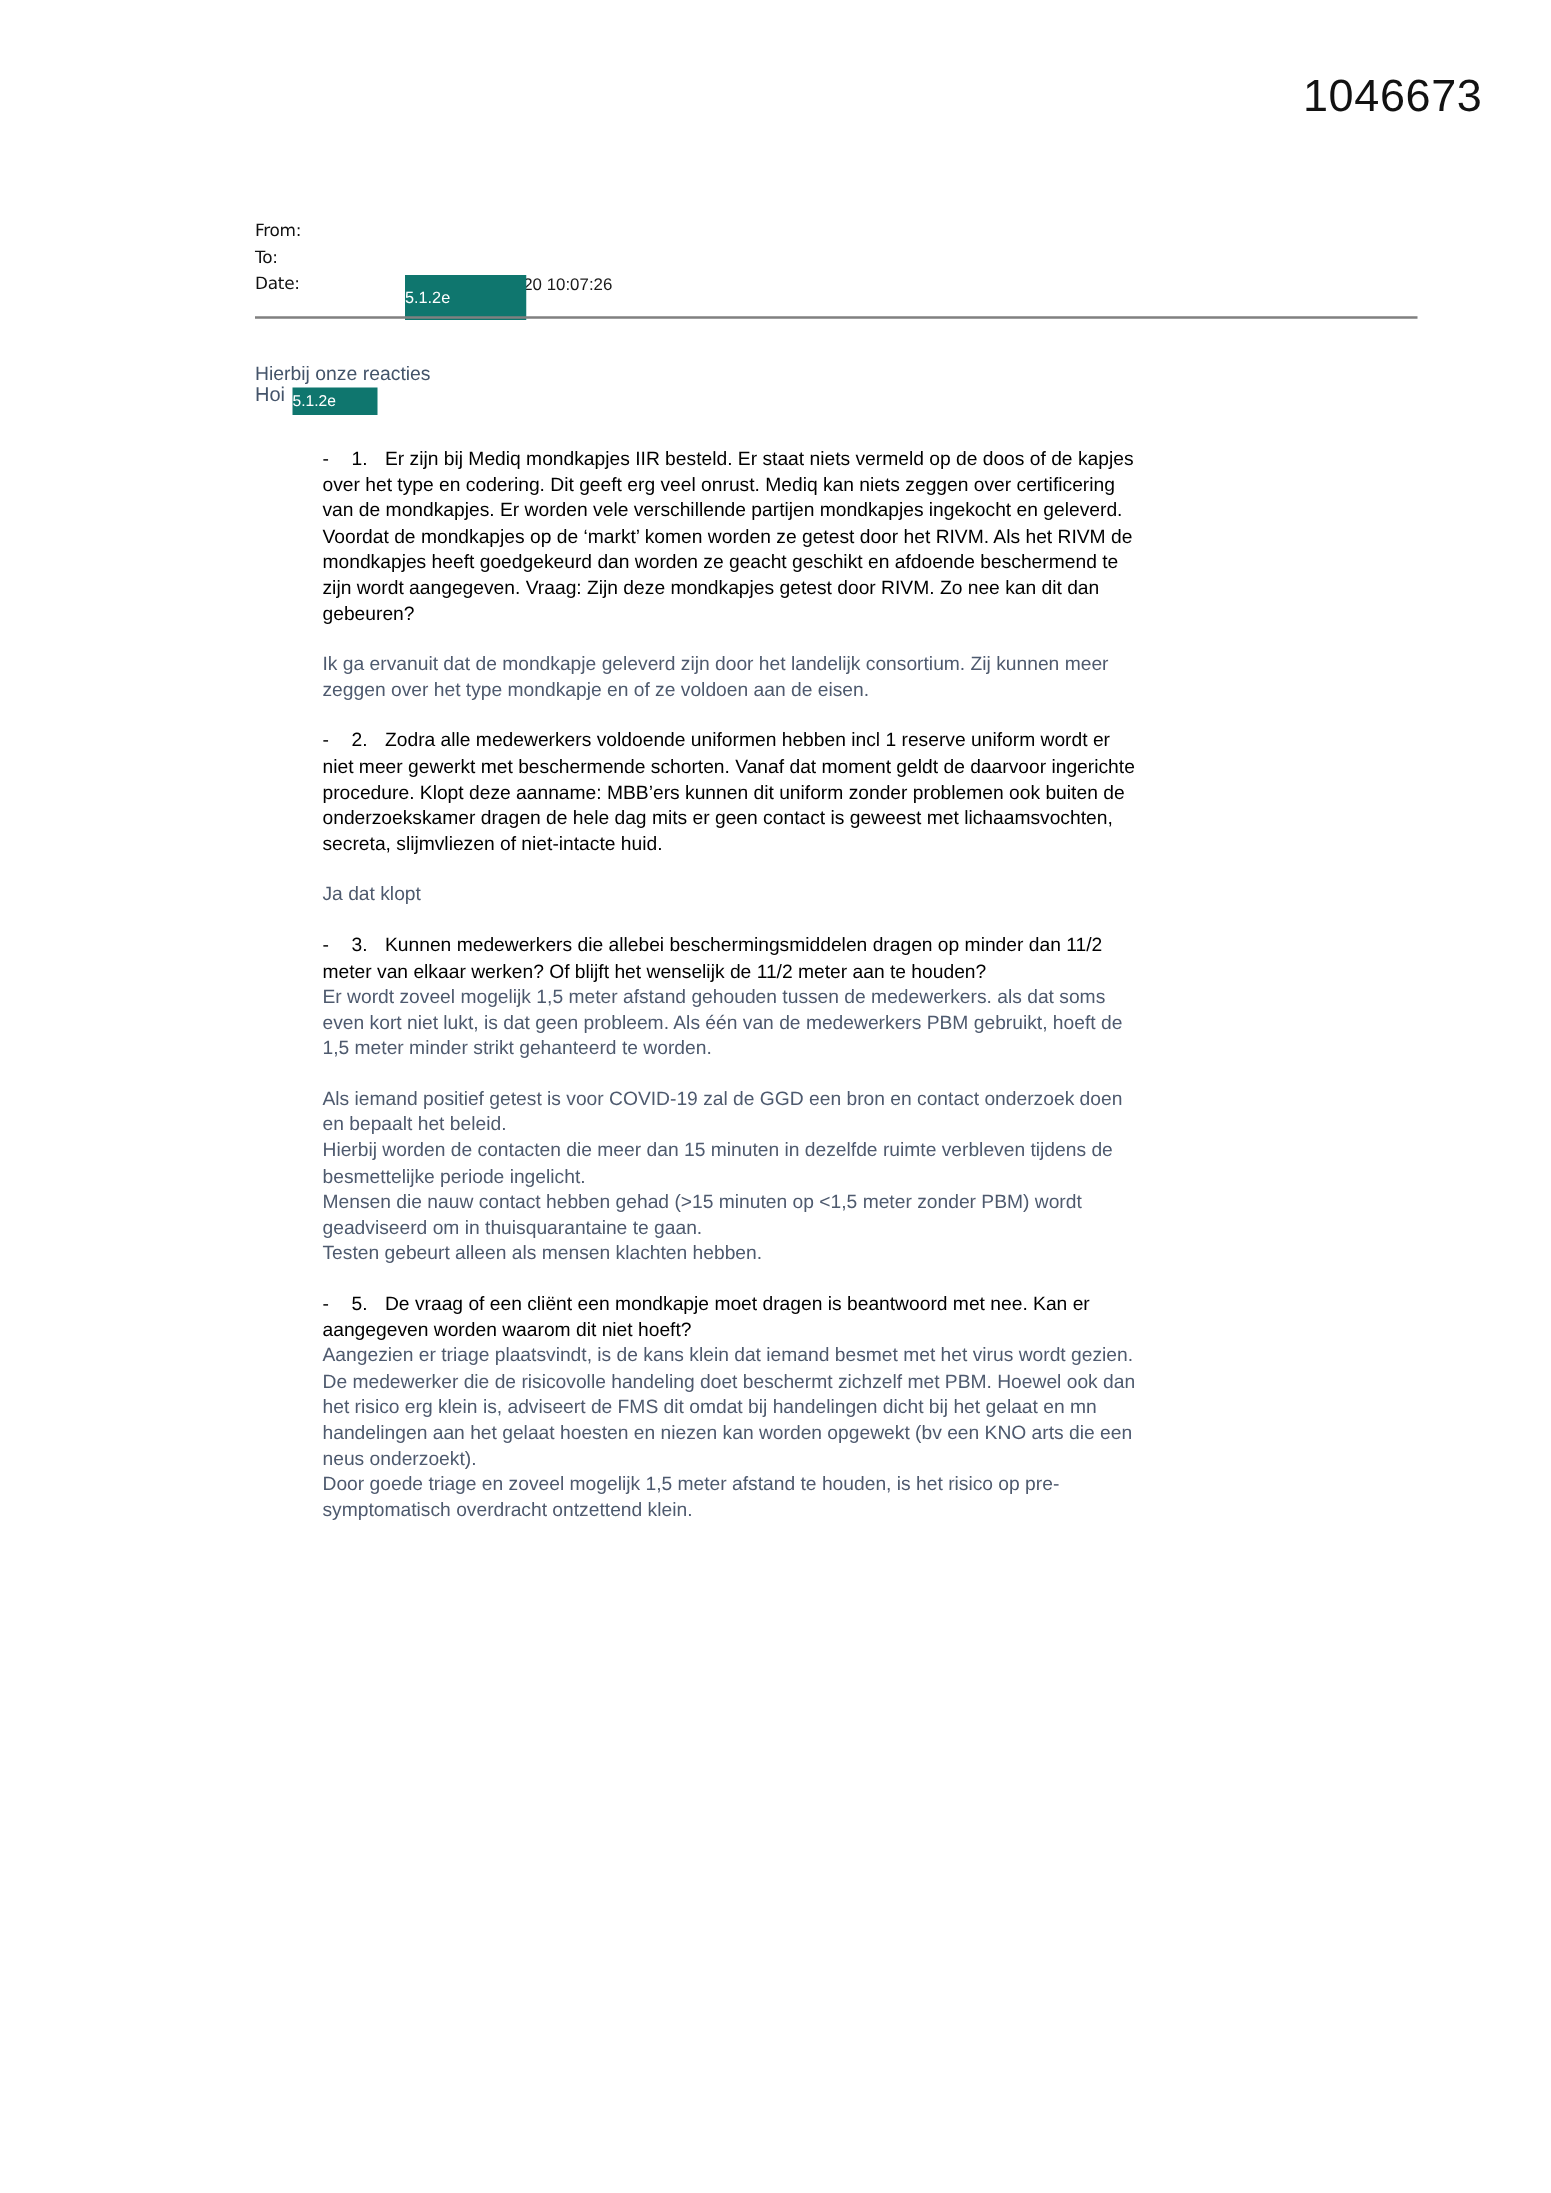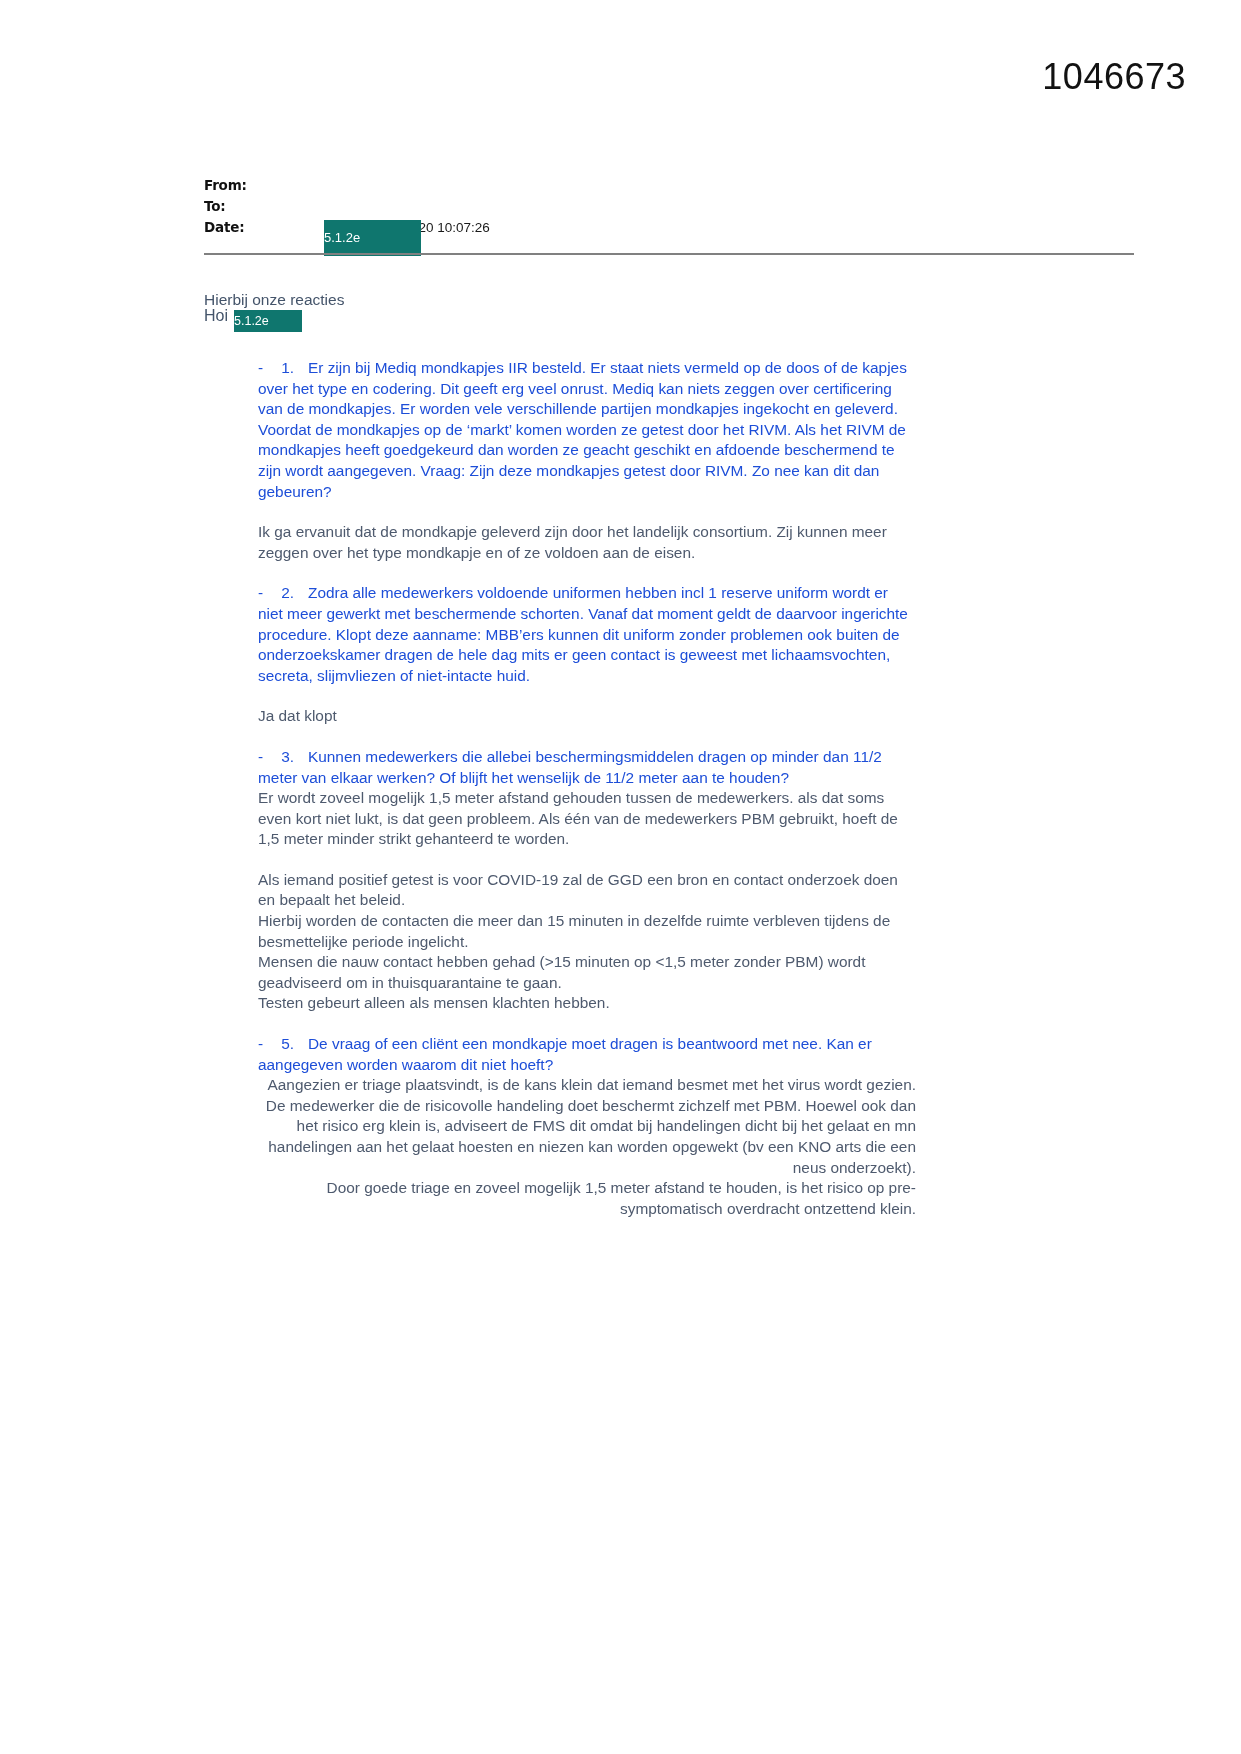--- a/index.html
+++ b/index.html
@@ -39,21 +39,21 @@
     width: 760px;
   }
   .hdr-row {
     display: flex;
     align-items: center;
     height: 18px;
     margin-bottom: 3px;
   }
   .hdr-label {
     width: 120px;
-    font-weight: bold;
+    font-weight: normal;
     font-size: 13.5px;
     color: #111;
     font-family: "DejaVu Sans", sans-serif;
     letter-spacing: -0.2px;
   }
   .hdr-value {
     font-size: 13.5px;
     color: #1a1a1a;
     font-family: "Liberation Sans", sans-serif;
   }
@@ -108,21 +108,21 @@
   }
   .content {
     position: absolute;
     left: 258px;
     top: 358px;
     width: 658px;
   }
   .q {
     font-size: 15.4px;
     line-height: 20.6px;
-    color: #1d4ed8;
+    color: #000000;
     font-family: "Liberation Sans", sans-serif;
     margin: 0 0 0 0;
     text-align: left;
   }
   .q .bullet { margin-right: 18px; }
   .q .num { margin-right: 14px; }
   .a {
     font-size: 15.4px;
     line-height: 20.6px;
     color: #4e5a6e;
@@ -179,19 +179,19 @@
     <p class="a">Er wordt zoveel mogelijk 1,5 meter afstand gehouden tussen de medewerkers. als dat soms even kort niet lukt, is dat geen probleem. Als één van de medewerkers PBM gebruikt, hoeft de 1,5 meter minder strikt gehanteerd te worden.</p>
     <div class="gap"></div>
 
     <p class="a" style="white-space: pre-line;">Als iemand positief getest is voor COVID-19 zal de GGD een bron en contact onderzoek doen en bepaalt het beleid.
 Hierbij worden de contacten die meer dan 15 minuten in dezelfde ruimte verbleven tijdens de besmettelijke periode ingelicht.
 Mensen die nauw contact hebben gehad (&gt;15 minuten op &lt;1,5 meter zonder PBM) wordt geadviseerd om in thuisquarantaine te gaan.
 Testen gebeurt alleen als mensen klachten hebben.</p>
     <div class="gap"></div>
 
     <p class="q"><span class="bullet">-</span><span class="num">5.</span><span>De vraag of een cliënt een mondkapje moet dragen is beantwoord met nee. Kan er aangegeven worden waarom dit niet hoeft?</span></p>
-    <p class="a" style="white-space: pre-line; text-align: right;">Aangezien er triage plaatsvindt, is de kans klein dat iemand besmet met het virus wordt gezien.
+    <p class="a" style="white-space: pre-line;">Aangezien er triage plaatsvindt, is de kans klein dat iemand besmet met het virus wordt gezien.
 De medewerker die de risicovolle handeling doet beschermt zichzelf met PBM. Hoewel ook dan het risico erg klein is, adviseert de FMS dit omdat bij handelingen dicht bij het gelaat en mn handelingen aan het gelaat hoesten en niezen kan worden opgewekt (bv een KNO arts die een neus onderzoekt).
 Door goede triage en zoveel mogelijk 1,5 meter afstand te houden, is het risico op pre-symptomatisch overdracht ontzettend klein.</p>
 
   </div>
 
 </div>
 
 </body></html>

